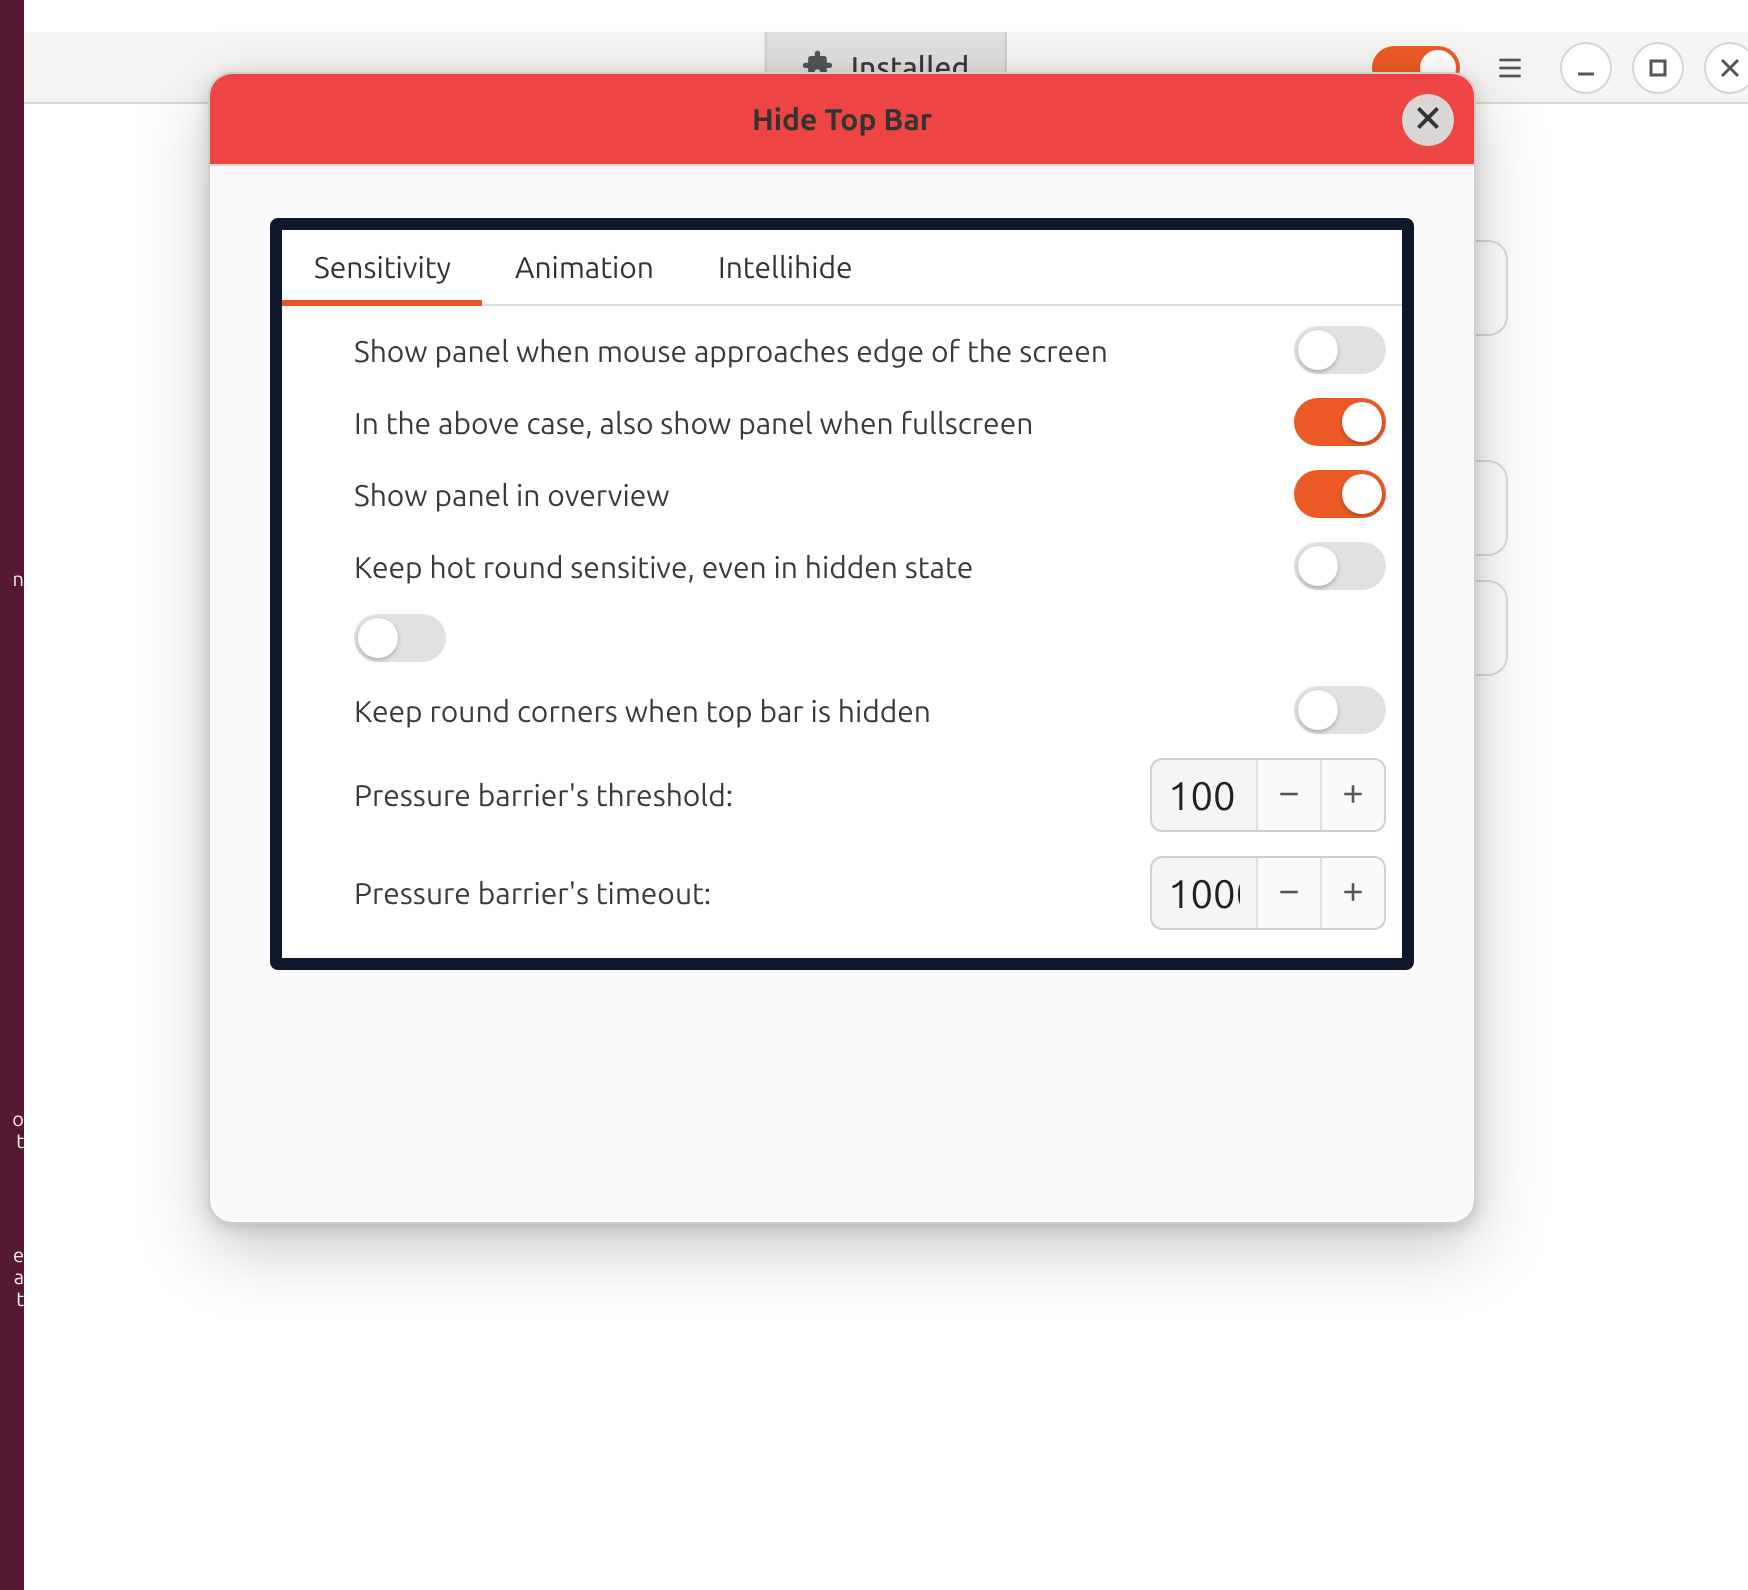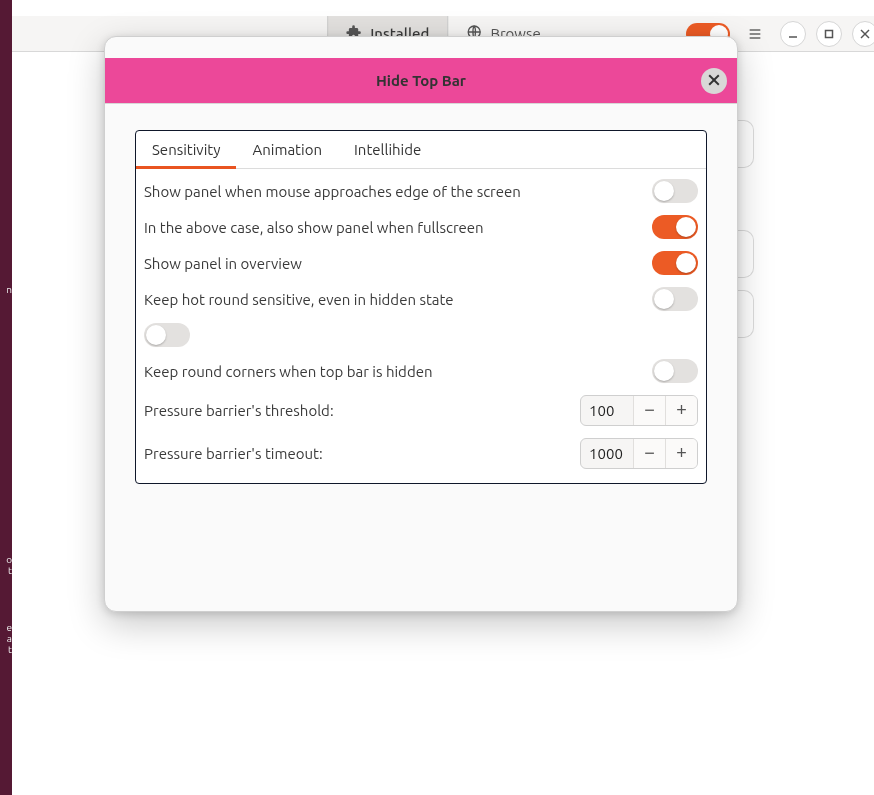--- a/index.html
+++ b/index.html
@@ -59,50 +59,49 @@
     }
 
     
     .dialog {
       position: absolute; left: 104px; top: 36px; width: 634px; height: 576px;
       background: #fafafa; border: 1px solid #cfcfcf;
       border-radius: 12px; box-shadow: 0 12px 36px rgba(0,0,0,0.22), 0 2px 8px rgba(0,0,0,0.15);
       overflow: hidden;
     }
     .dlg-header {
-      height: 46px; background: #ec4899; border-bottom: 1px solid #d7d7d6;
+      height: 46px; background: #ef4444; border-bottom: 1px solid #d7d7d6;
       display: flex; align-items: center; justify-content: center;
       position: relative;
-      margin-top: 21px;
     }
     .dlg-title { font-weight: 600; color: #333; }
     .dlg-close {
       position: absolute; right: 10px; top: 50%; transform: translateY(-50%);
       width: 26px; height: 26px; border-radius: 50%;
       background: #d9d8d7; display:flex; align-items:center; justify-content:center;
       color: #444;
     }
 
     .dlg-body { padding: 26px 30px; }
 
     .panel {
-      border: 1px solid #0f172a; border-radius: 4px; background: #fff;
+      border: 6px solid #0f172a; border-radius: 4px; background: #fff;
     }
     .tabs {
       display: flex; border-bottom: 1px solid #dcdcdc;
     }
     .tab {
       padding: 10px 16px; color: #333; position: relative;
     }
     .tab.active::after {
       content: ""; position: absolute; left: 0; right: 0; bottom: -1px;
       height: 3px; background: #e95420;
     }
 
-    .rows { padding: 4px 0 8px 0; }
+    .rows { padding: 4px 0 8px 0; margin-left: 28px; }
     .row {
       display: flex; align-items: center; justify-content: space-between;
       min-height: 36px; padding: 0 8px;
     }
     .row-label { color: #3a3a3a; }
 
     .switch {
       width: 46px; height: 24px; border-radius: 12px; background: #e3e1df;
       position: relative; transition: background .15s;
     }
@@ -116,21 +115,21 @@
     .switch.on::after { left: 24px; }
 
     .spin-row { padding: 6px 8px; gap: 32px; }
     .spin {
       display: flex; align-items: stretch;
       border: 1px solid #cfcfcf; border-radius: 6px; overflow: hidden;
       background: #f6f5f4;
     }
     .spin-val {
       width: 52px; padding: 6px 8px; color: #222; border: none; background: transparent;
-      font-family: inherit; font-size: 15px;
+      font-family: inherit; font-size: 20px;
     }
     .spin-btn {
       width: 32px; border: none; border-left: 1px solid #e1dfdd;
       background: #fbfaf9; display:flex; align-items:center; justify-content:center;
       color: #555; font-size: 18px;
     }
 
     
     .dock-text {
       position: absolute; left: 0; color: #eee; font-size: 10px; width: 12px;
@@ -150,29 +149,20 @@
 
 <div class="bg-topbar">
   <div class="bg-tabs">
     <div class="bg-tab active">
       <span>
         <svg width="16" height="16" viewBox="0 0 24 24" fill="#555">
             <path d="M20 11h-2V8c0-1.1-.9-2-2-2h-3V4a2 2 0 10-4 0v2H6c-1.1 0-2 .9-2 2v3H2a2 2 0 100 4h2v3c0 1.1.9 2 2 2h3v-2a2 2 0 114 0v2h3c1.1 0 2-.9 2-2v-3h2a2 2 0 100-4z"></path>
           </svg>
       </span>
       <span>Installed</span>
-    </div>
-    <div class="bg-tab">
-      <span>
-        <svg width="16" height="16" viewBox="0 0 24 24" fill="none" stroke="#555" stroke-width="2">
-            <circle cx="12" cy="12" r="9"></circle>
-            <path d="M3 12h18M12 3c2.5 3 2.5 15 0 18M12 3c-2.5 3-2.5 15 0 18"></path>
-          </svg>
-      </span>
-      <span>Browse</span>
     </div>
   </div>
   <div class="bg-right">
     <div class="big-switch"></div>
     <div class="menu-btn">
       <svg width="16" height="16" viewBox="0 0 24 24" fill="none" stroke="#555" stroke-width="2">
           <line x1="4" y1="6" x2="20" y2="6"></line>
           <line x1="4" y1="12" x2="20" y2="12"></line>
           <line x1="4" y1="18" x2="20" y2="18"></line>
         </svg>

